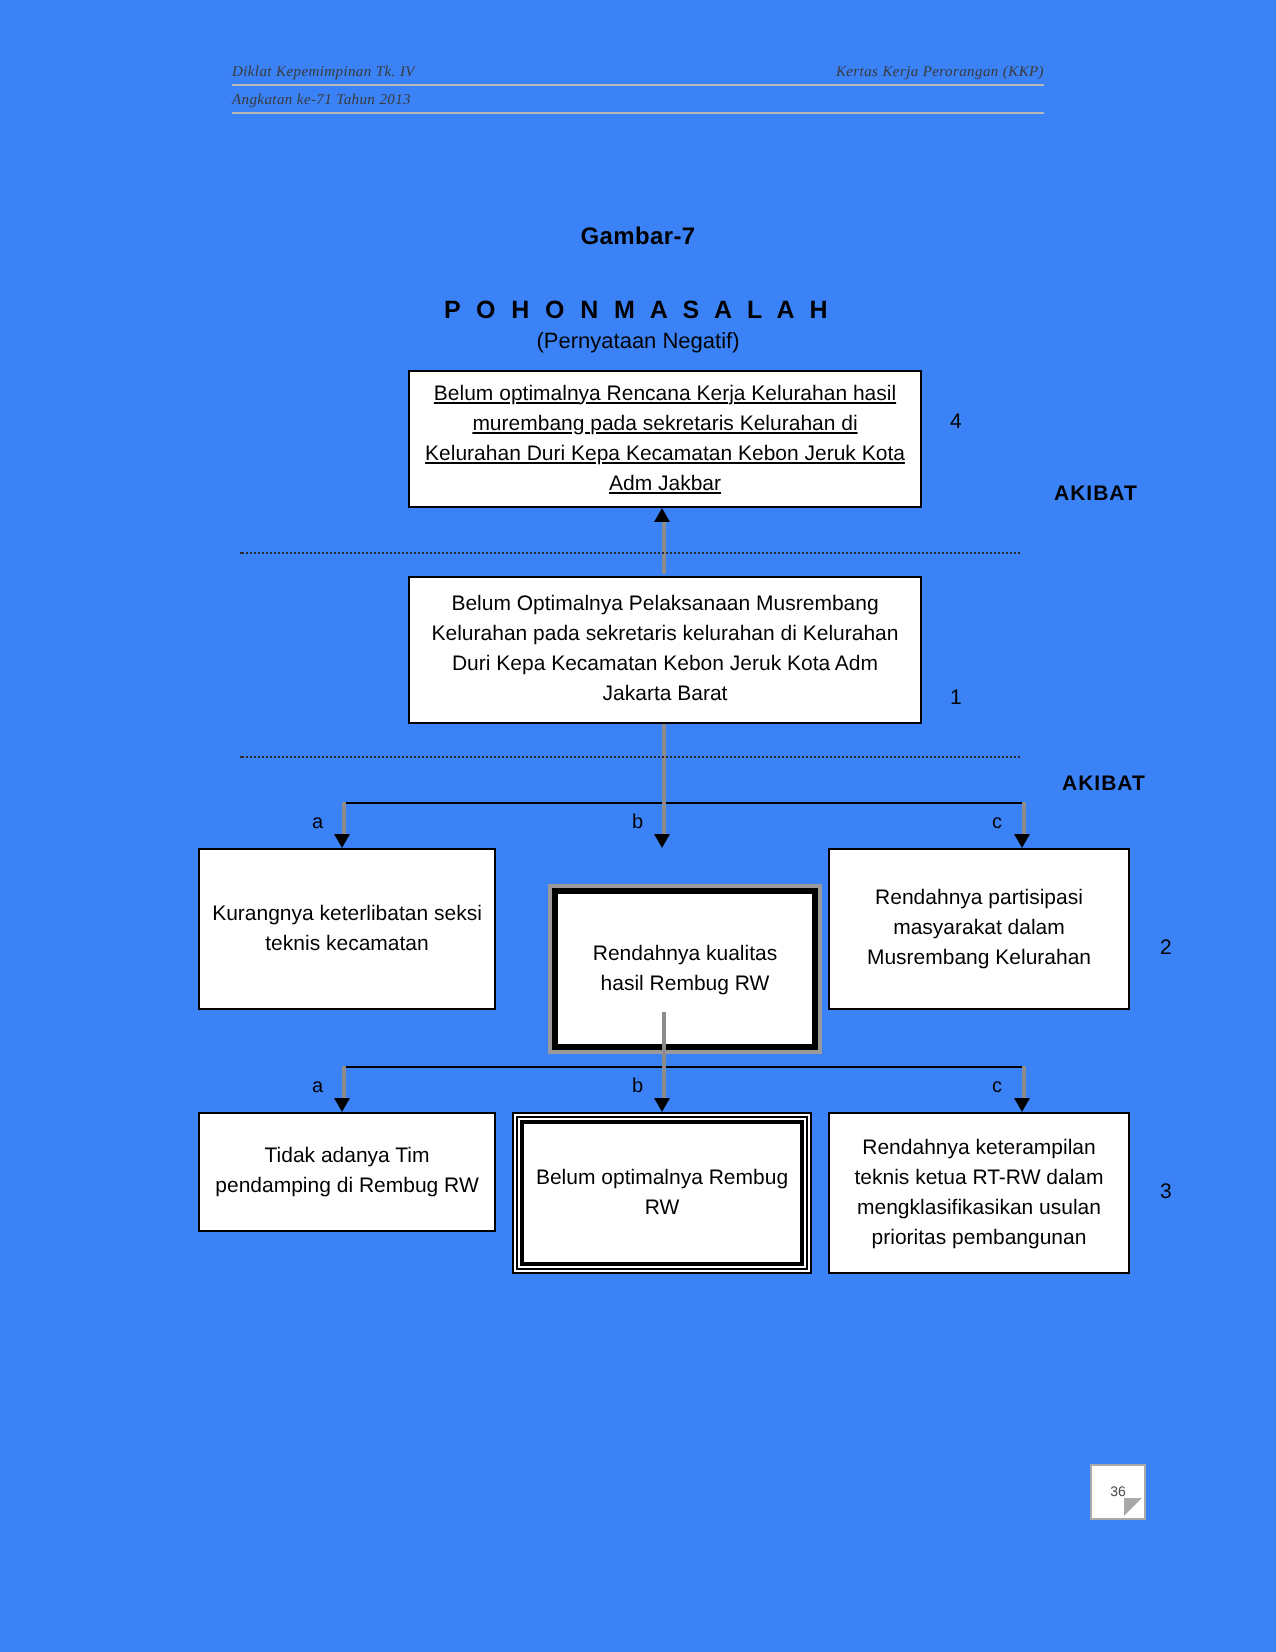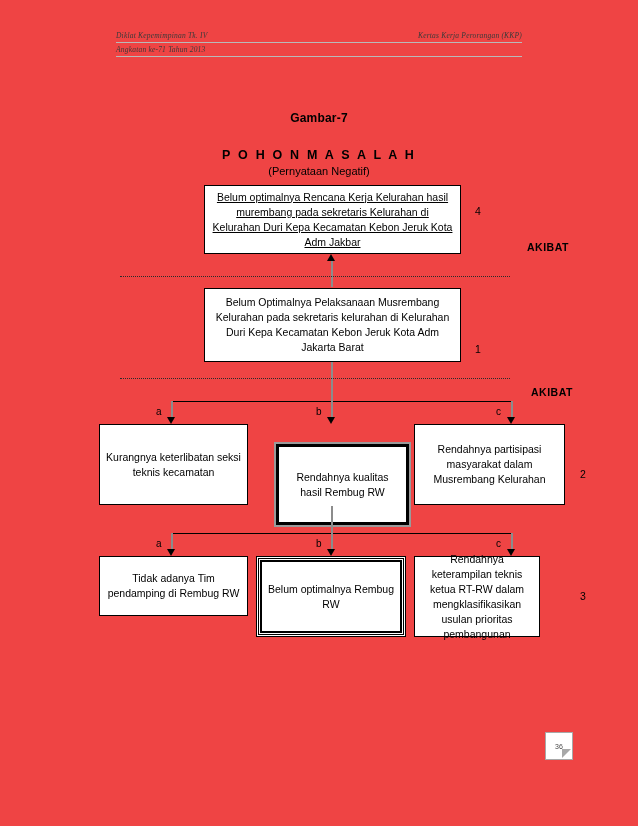--- a/index.html
+++ b/index.html
@@ -8,21 +8,21 @@
     background: #ffffff;
   }
   body {
     font-family: "Liberation Sans", sans-serif;
     color: #000000;
   }
   #page {
     position: relative;
     width: 638px;
     height: 826px;
-    background: #ef4444;
+    background: #3b82f6;
     overflow: hidden;
   }
 
   
   .hdr-line {
     position: absolute;
     font-family: "Liberation Serif", serif;
     font-style: italic;
     font-size: 7.5px;
     color: #3a3a3a;
@@ -239,21 +239,21 @@
   <div class="branch-letter" style="left:496px; top:538px;">c</div>
 
   <div class="box" style="left:99px; top:556px; width:149px; height:60px;">
     <span class="txt">Tidak adanya Tim pendamping di Rembug RW</span>
   </div>
 
   <div class="box dbl" style="left:256px; top:556px; width:150px; height:81px;">
     <span class="txt">Belum optimalnya Rembug RW</span>
   </div>
 
-  <div class="box" style="left:414px; top:556px; width:126px; height:81px;">
+  <div class="box" style="left:414px; top:556px; width:151px; height:81px;">
     <span class="txt">Rendahnya keterampilan teknis ketua RT-RW dalam mengklasifikasikan usulan  prioritas pembangunan</span>
   </div>
 
   <div class="num-label" style="left:580px; top:590px;">3</div>
 
   <div class="page-badge" style="left:545px; top:732px;">
     <span>36</span>
   </div>
   <div class="page-badge-fold" style="left:562px; top:749px;"></div>
 

